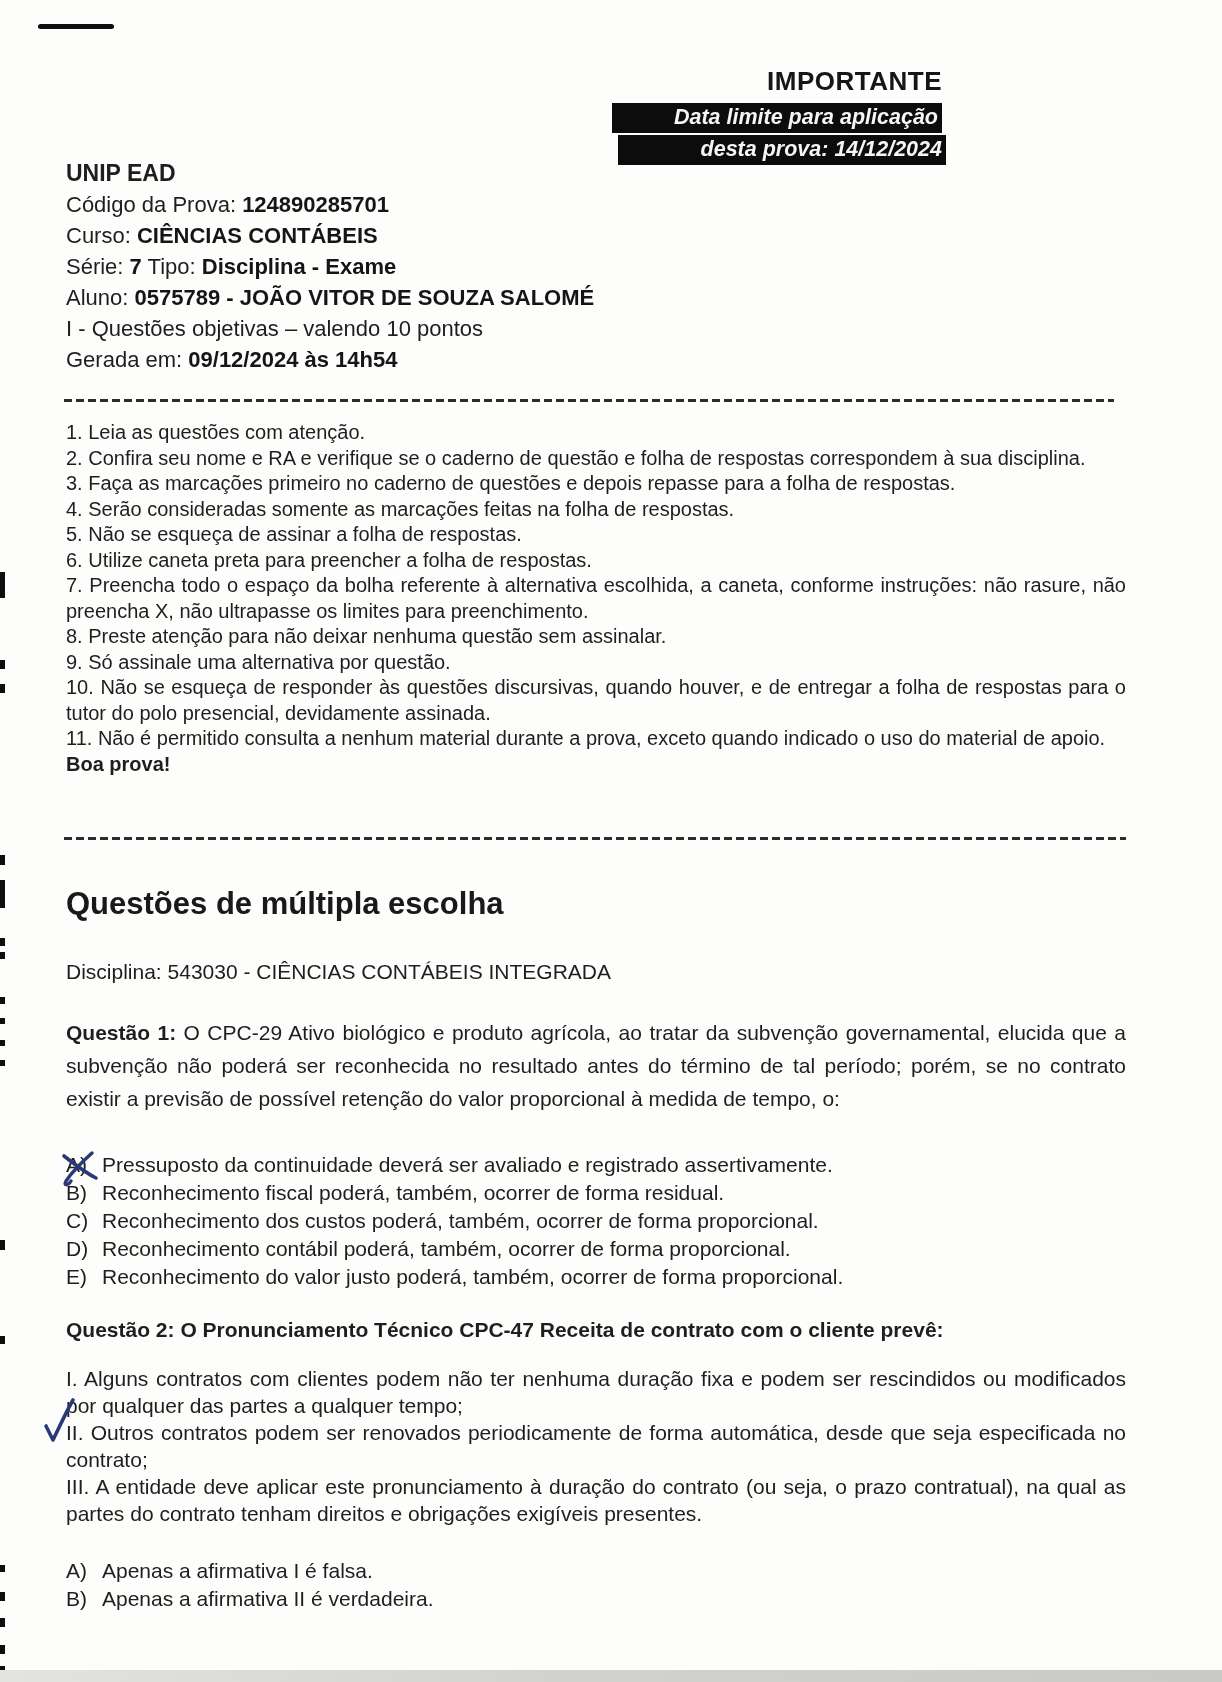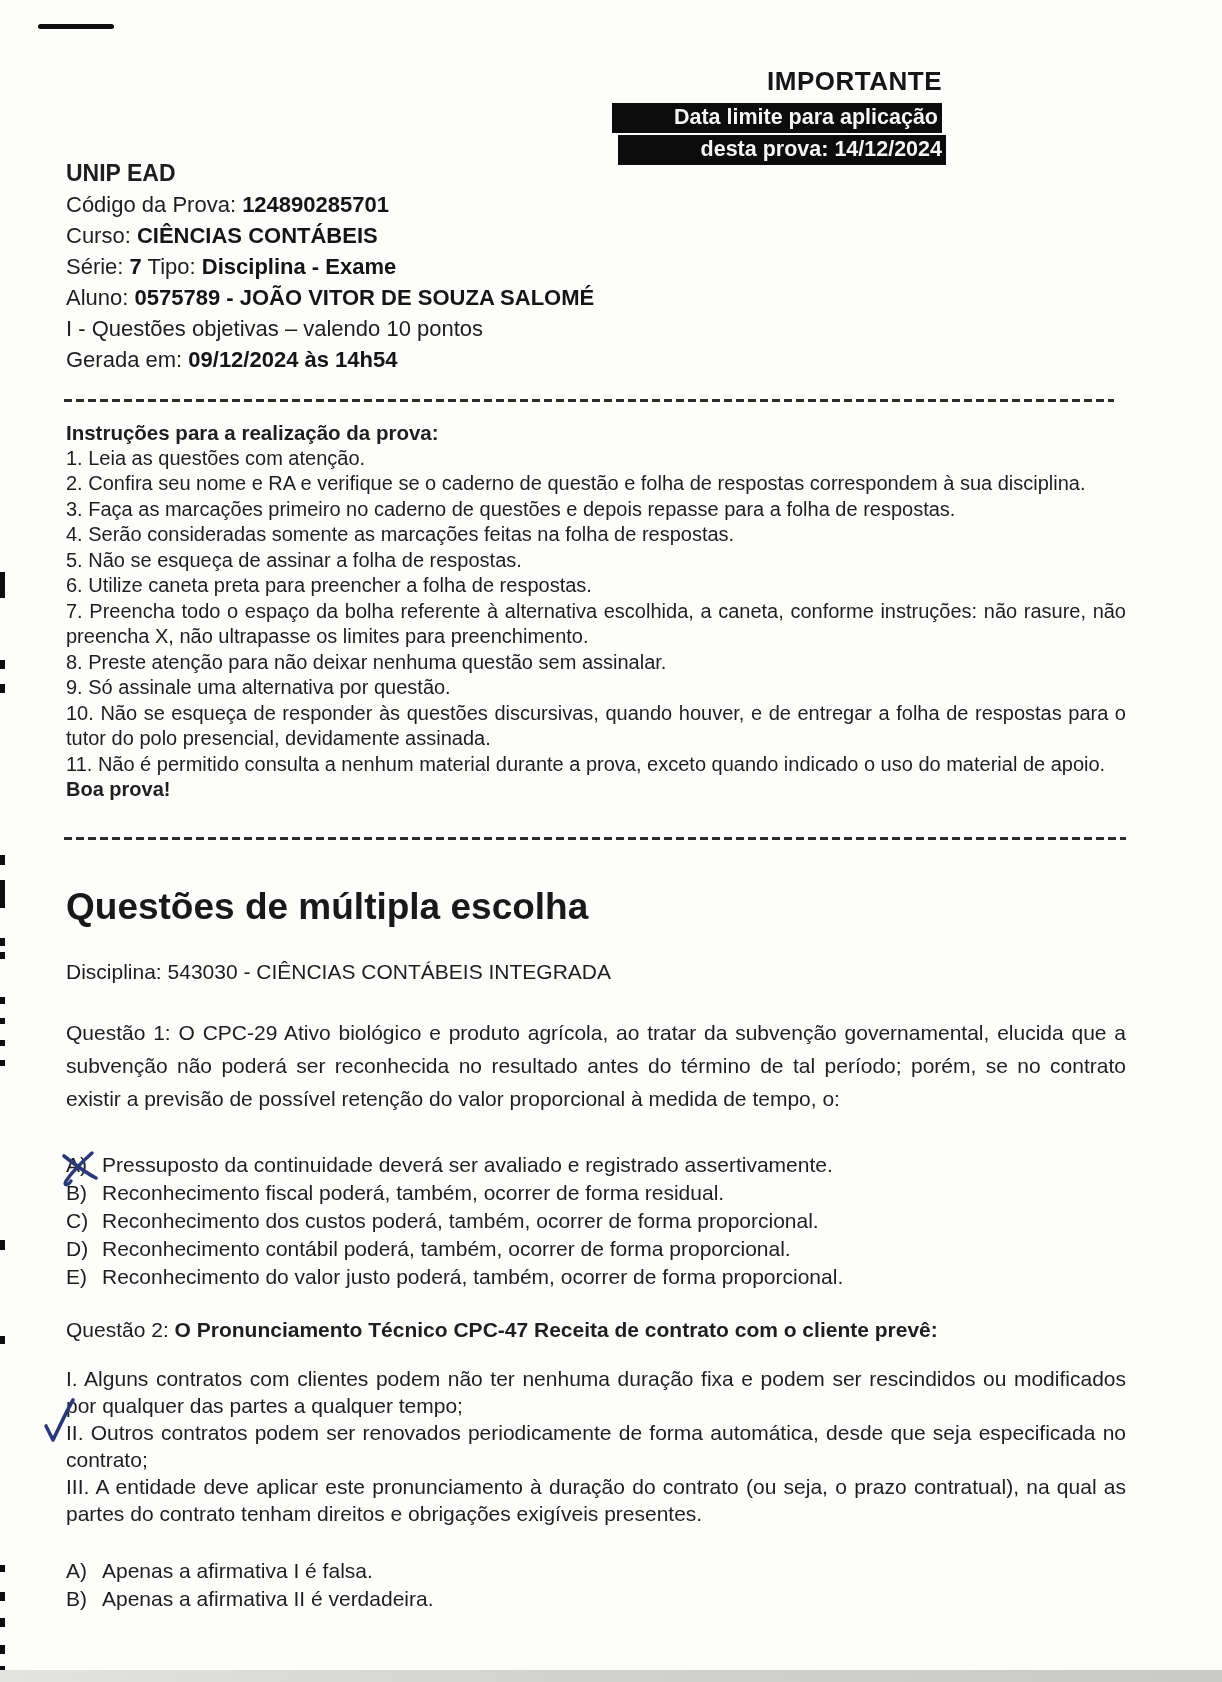--- a/index.html
+++ b/index.html
@@ -21,50 +21,50 @@
   .e7{top:952px;height:7px;}   .e8{top:997px;height:7px;}   .e9{top:1018px;height:6px;}
   .e10{top:1040px;height:6px;} .e11{top:1060px;height:6px;} .e12{top:1240px;height:10px;}
   .e13{top:1336px;height:8px;} .e14{top:1565px;height:7px;} .e15{top:1592px;height:9px;}
   .e16{top:1618px;height:9px;} .e17{top:1645px;height:9px;} .e18{top:1666px;height:10px;}
   .bottom-band{position:absolute;left:0;bottom:0;width:100%;height:12px;
     background:linear-gradient(90deg,#e3e3e1 0%,#d2d2d0 45%,#c9c9c7 100%);}
   
   .banner{position:absolute;left:612px;top:66px;width:330px;text-align:right;}
   .banner-title{font-weight:bold;font-size:26px;letter-spacing:.5px;color:#161616;margin-bottom:6px;}
   .banner-bar{background:#0c0c0c;color:#f5f5f5;font-weight:bold;font-size:21.5px;
-    padding:2px 4px 3px;margin-bottom:2px;}
+    padding:2px 4px 3px;margin-bottom:2px;font-style:italic;}
   .banner-bar+.banner-bar{margin-left:6px;margin-right:-4px;}
   
   .info{position:absolute;left:66px;top:158px;font-size:22px;line-height:31px;}
   .info b{font-weight:bold;color:#151515;text-align:center;}
   .info .inst{font-weight:bold;font-size:23px;}
   
   .dashes{position:absolute;height:3px;
     background:repeating-linear-gradient(90deg,#2c2c2c 0 8px,transparent 8px 12px);}
   .sep1{left:64px;top:399px;width:1050px;}
   .sep2{left:64px;top:837px;width:1062px;}
   
   .instructions{position:absolute;left:66px;top:420px;width:1060px;
     font-size:20px;line-height:25.5px;}
   .instructions .title{font-weight:bold;font-size:20.5px;}
   .instructions .item{text-align:justify;}
   .instructions .closing{font-weight:bold;}
   
-  .mc-heading{position:absolute;left:66px;top:886px;font-size:37px;font-weight:bold;color:#191919;}
+  .mc-heading{position:absolute;left:66px;top:886px;font-size:31px;font-weight:bold;color:#191919;}
   .discipline{position:absolute;left:66px;top:960px;font-size:21px;}
   .question{position:absolute;left:66px;width:1060px;font-size:21px;}
   .q1{top:1016px;}
   .q1 .stem{line-height:33px;text-align:justify;}
   .q1 .options{margin-top:36px;}
   .q2{top:1310px;}
   .q2 .qtitle{font-weight:bold;line-height:27px;margin-top:6px;}
   .q2 .statements{margin-top:22px;}
   .q2 .statement{line-height:27px;text-align:justify;}
   .q2 .options{margin-top:30px;}
-  .qlabel{font-weight:normal;}
+  .qlabel{font-weight:bold;}
   .options{list-style:none;margin:0;padding:0;}
   .option{display:flex;line-height:28px;}
   .q2 .option{line-height:27.5px;}
   .option .letter{flex:0 0 36px;position:relative;}
   .option .text{flex:1;}
   
   .pen{position:absolute;pointer-events:none;}
   .x-mark{left:58px;top:1148px;width:44px;height:40px;}
   .check-mark{left:40px;top:1396px;width:40px;height:56px;}
 </style>
@@ -106,21 +106,20 @@
     <div><span>Curso:</span> <b>CIÊNCIAS CONTÁBEIS</b></div>
     <div><span>Série:</span> <b>7</b> <span>Tipo:</span> <b>Disciplina - Exame</b></div>
     <div><span>Aluno:</span> <b>0575789 - JOÃO VITOR DE SOUZA SALOMÉ</b></div>
     <div>I - Questões objetivas – valendo 10 pontos</div>
     <div><span>Gerada em:</span> <b>09/12/2024 às 14h54</b></div>
   </div>
 
   <div class="dashes sep1"></div>
 
   <div class="instructions">
-    <div class="title">Instruções para a realização da prova:</div>
     <div class="item">1. Leia as questões com atenção.</div>
     <div class="item">2. Confira seu nome e RA e verifique se o caderno de questão e folha de respostas correspondem à sua disciplina.</div>
     <div class="item">3. Faça as marcações primeiro no caderno de questões e depois repasse para a folha de respostas.</div>
     <div class="item">4. Serão consideradas somente as marcações feitas na folha de respostas.</div>
     <div class="item">5. Não se esqueça de assinar a folha de respostas.</div>
     <div class="item">6. Utilize caneta preta para preencher a folha de respostas.</div>
     <div class="item">7. Preencha todo o espaço da bolha referente à alternativa escolhida, a caneta, conforme instruções: não rasure, não preencha X, não ultrapasse os limites para preenchimento.</div>
     <div class="item">8. Preste atenção para não deixar nenhuma questão sem assinalar.</div>
     <div class="item">9. Só assinale uma alternativa por questão.</div>
     <div class="item">10. Não se esqueça de responder às questões discursivas, quando houver, e de entregar a folha de respostas para o tutor do polo presencial, devidamente assinada.</div>

